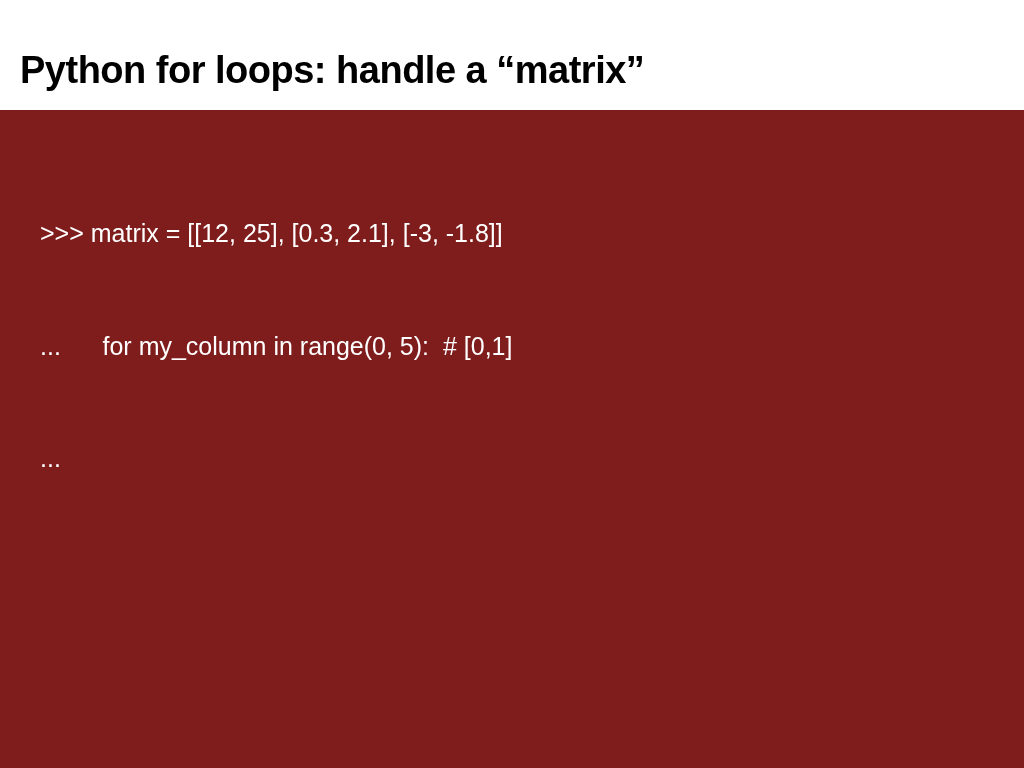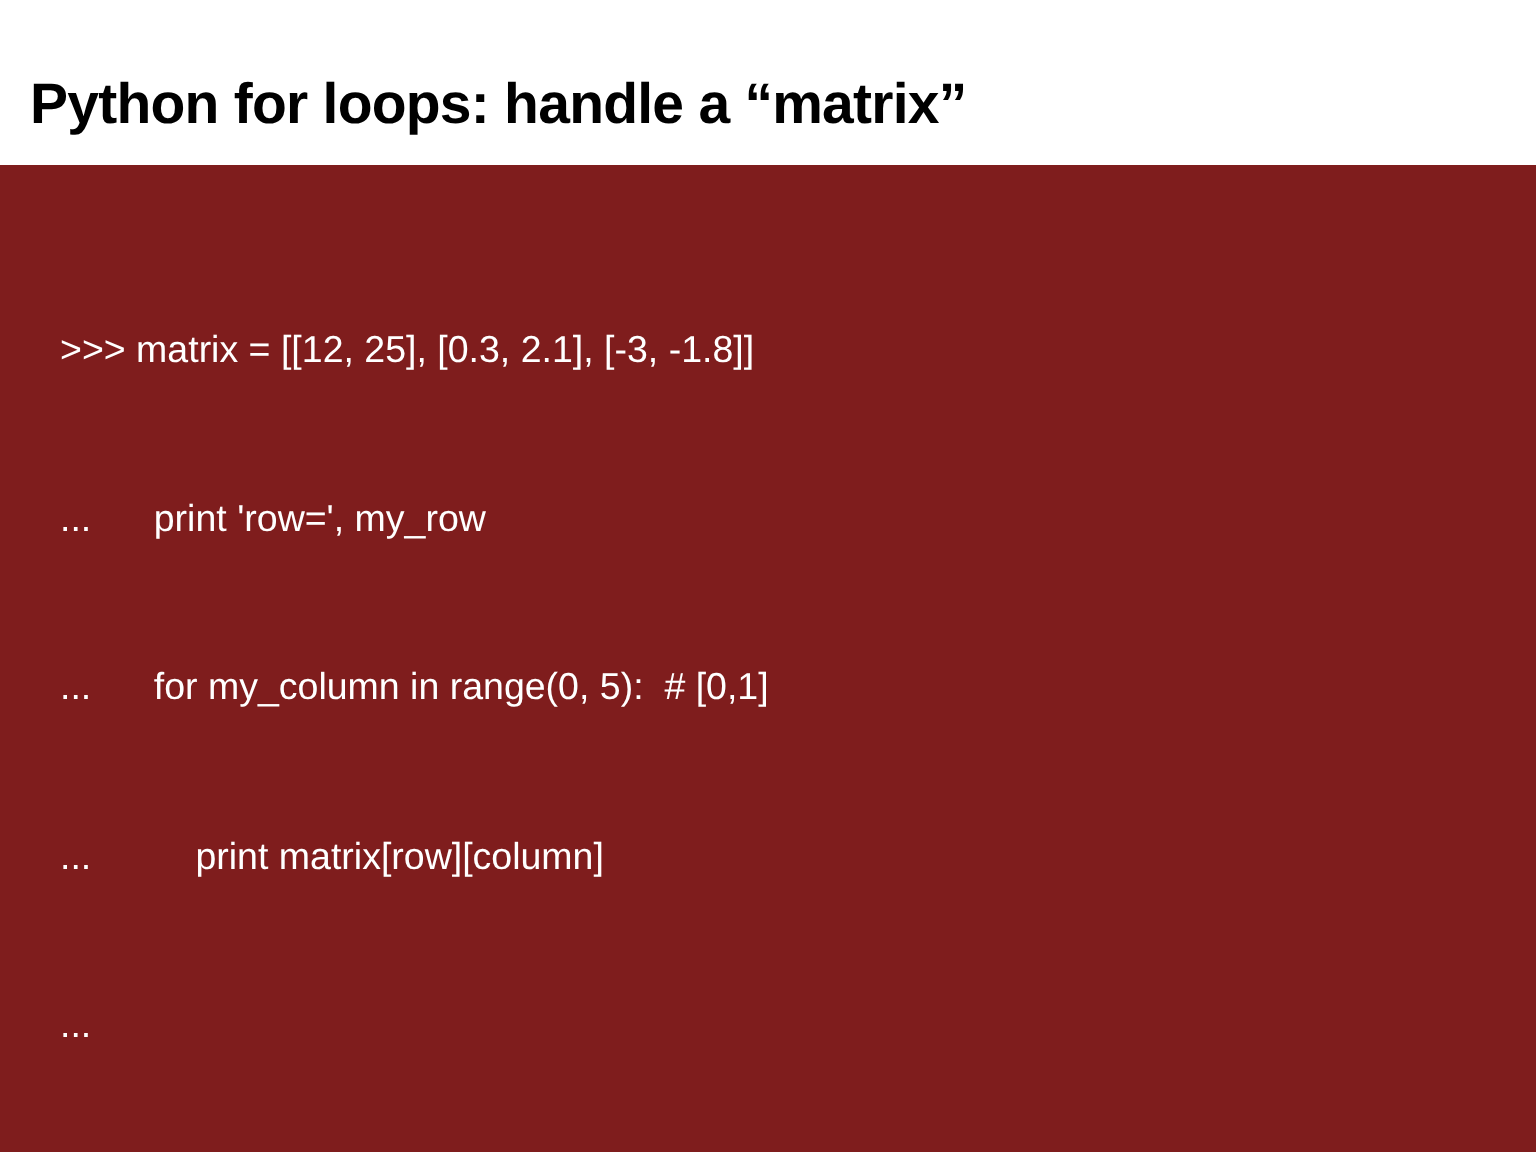--- a/index.html
+++ b/index.html
@@ -48,23 +48,21 @@
   </style>
 </head>
 <body>
 
 <div class="slide">
   <div class="title-bar">
     <h1 class="title">Python for loops: handle a “matrix”</h1>
   </div>
   <div class="code-block">
     <span class="code-line">&gt;&gt;&gt; matrix = [[12, 25], [0.3, 2.1], [-3, -1.8]]</span>
-    <span class="code-line">...      print 'row=', my_row</span>
     <span class="code-line">...      for my_column in range(0, 5):  # [0,1]</span>
-    <span class="code-line">...          print matrix[row][column]</span>
     <span class="code-line">...</span>
     
     
     
     
     
     
     
     
     

